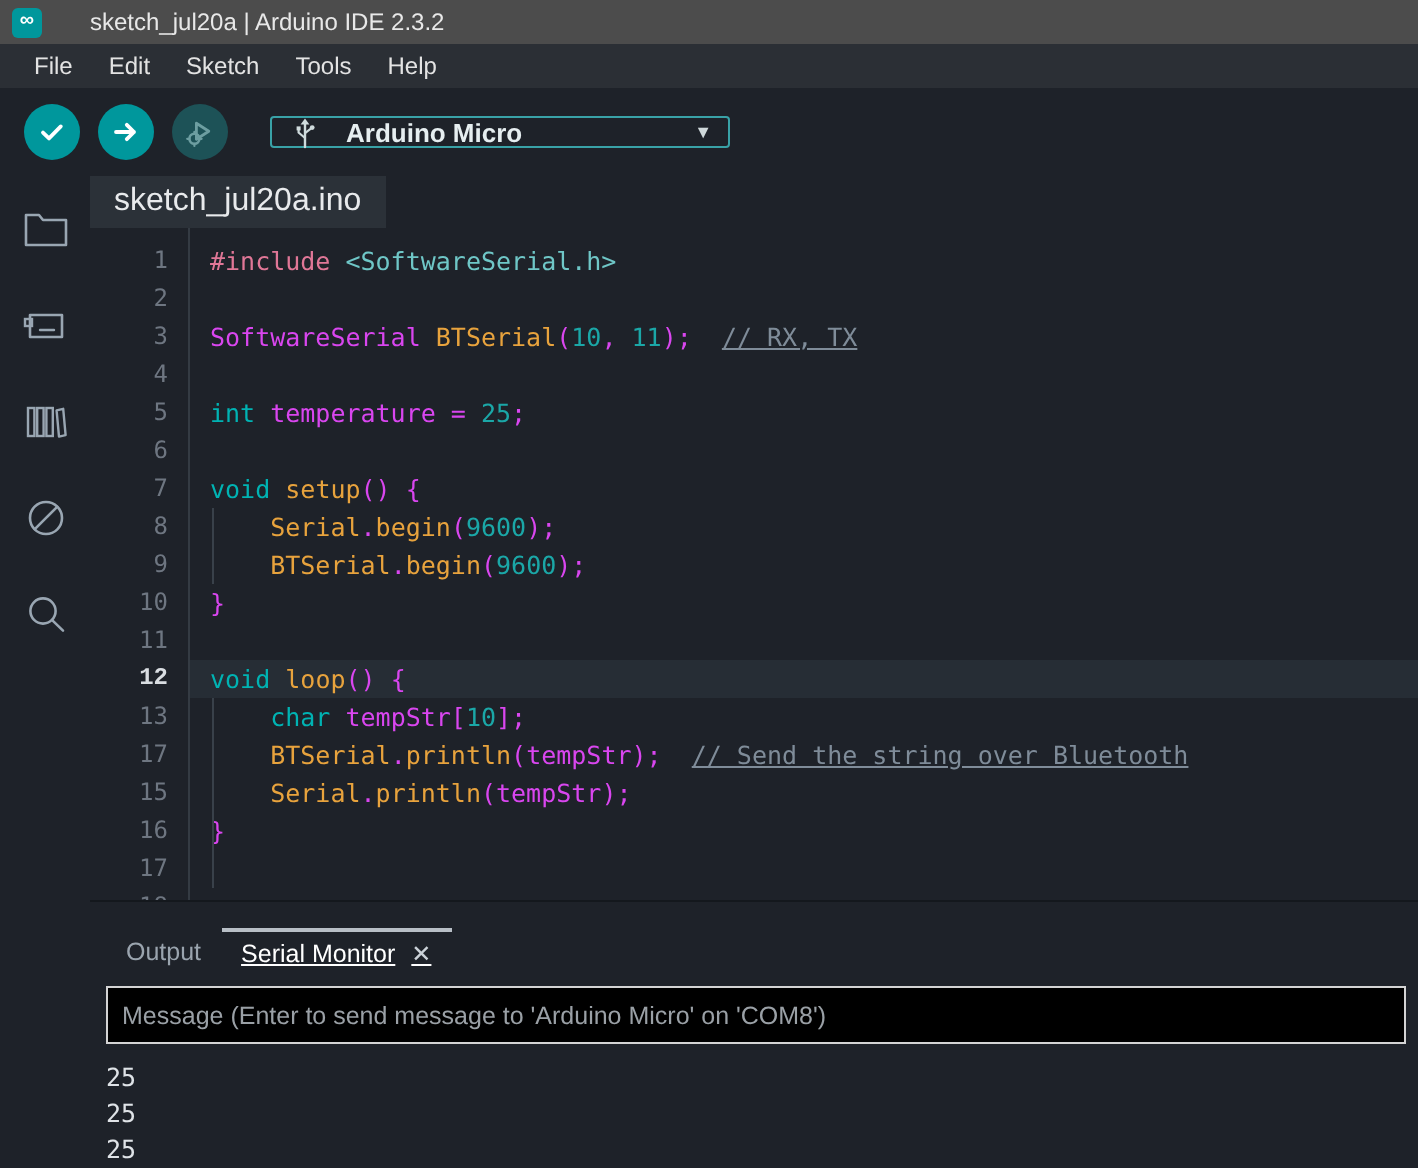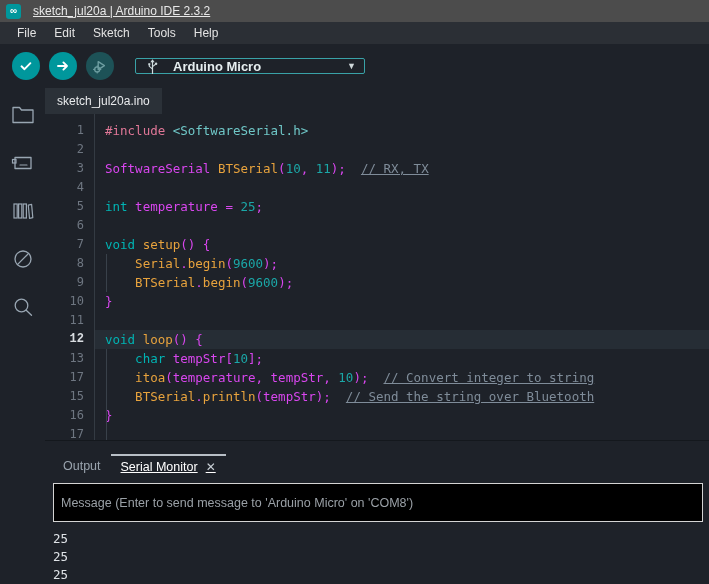--- a/index.html
+++ b/index.html
@@ -16,21 +16,21 @@
     height:22px; background:#4c4c4c; display:flex; align-items:center;
     padding-left:6px; flex:0 0 22px;
   }
   .app-icon{
     width:15px; height:15px; border-radius:3px;
     background:#00979c; position:relative; flex:0 0 15px;
     display:flex; align-items:center; justify-content:center;
   }
   .app-icon .glyph{ color:#ffffff; font-size:10px; line-height:10px; font-weight:bold; }
   .titlebar .title{
-    color:#e8e8e8; font-size:12px; margin-left:12px; white-space:nowrap;text-decoration:underline;
+    color:#e8e8e8; font-size:12px; margin-left:24px; white-space:nowrap;
   }
 
   
   .menubar{
     height:22px; background:#2b2f35; display:flex; align-items:center;
     padding-left:8px; flex:0 0 22px; gap:0px;
   }
   .menubar .mi{
     color:#e3e3e3; font-size:12px; padding:2px 9px; cursor:default; white-space:nowrap;
   }
@@ -75,21 +75,21 @@
   }
   .sbi{ width:30px; height:30px; display:flex; align-items:center; justify-content:center; cursor:pointer; }
   .sbi svg{ display:block; }
 
   
   .maincol{ flex:1 1 auto; display:flex; flex-direction:column; min-width:0; background:#1e2229; }
 
   
   .edtabs{ height:26px; background:#1e2229; display:flex; align-items:stretch; flex:0 0 26px; }
   .edtab{
-    background:#2b3138; color:#e8eaec; font-size:12px;
+    background:#2b3138; color:#e8eaec; font-size:16px;
     display:flex; align-items:center; padding:0 12px; white-space:nowrap; cursor:pointer;
   }
 
   
   .editor{
     flex:1 1 auto; background:#1e2229; position:relative; overflow:hidden;
     display:flex; font-family:"DejaVu Sans Mono", monospace; font-size:12.5px;
   }
   .gutter{
     width:50px; flex:0 0 50px; background:#1e2229; padding-top:7px;
@@ -125,21 +125,21 @@
   .btabs{ height:26px; display:flex; align-items:center; flex:0 0 26px; padding-left:8px;margin-top:12px; }
   .btab{
     font-size:12.5px; padding:0 10px; height:25px; display:flex; align-items:center;
     color:#9aa4ae; cursor:pointer; white-space:nowrap;
   }
   .btab.active{ color:#ffffff; border-top:2px solid #b8bfc6; background:#1e2229;text-decoration:underline; }
   .btab .xc{ margin-left:8px; color:#cbd2d8; font-size:12px; }
 
   .msgwrap{ padding:4px 6px 4px 8px; flex:0 0 auto; }
   .msgbox{
-    height:39px; background:#000000; border:1px solid #d4d4d4;
+    height:29px; background:#000000; border:1px solid #d4d4d4;
     display:flex; align-items:center; padding:0 7px;
   }
   .msgbox .ph{ color:#9aa0a6; font-size:12.5px; white-space:nowrap; }
 
   .serialout{
     flex:1 1 auto; background:#1e2229; padding:4px 0 0 8px; overflow:hidden;
     font-family:"DejaVu Sans Mono", monospace;
   }
   .serialout .sl{ color:#dfe3e7; font-size:12.5px; line-height:18px; white-space:pre; }
 </style>
@@ -270,22 +270,22 @@
             <div class="cl">&nbsp;</div>
             <div class="cl"><span class="t-type">int</span><span class="t-plain"> temperature = </span><span class="t-num">25</span><span class="t-plain">;</span></div>
             <div class="cl">&nbsp;</div>
             <div class="cl"><span class="t-type">void</span><span class="t-plain"> </span><span class="t-fn">setup</span><span class="t-plain">() {</span></div>
             <div class="cl"><span class="t-plain">    </span><span class="t-fn">Serial</span><span class="t-plain">.</span><span class="t-fn">begin</span><span class="t-plain">(</span><span class="t-num">9600</span><span class="t-plain">);</span></div>
             <div class="cl"><span class="t-plain">    </span><span class="t-fn">BTSerial</span><span class="t-plain">.</span><span class="t-fn">begin</span><span class="t-plain">(</span><span class="t-num">9600</span><span class="t-plain">);</span></div>
             <div class="cl"><span class="t-plain">}</span></div>
             <div class="cl">&nbsp;</div>
             <div class="cl cur"><span class="t-type">void</span><span class="t-plain"> </span><span class="t-fn">loop</span><span class="t-plain">() {</span></div>
             <div class="cl"><span class="t-plain">    </span><span class="t-type">char</span><span class="t-plain"> tempStr[</span><span class="t-num">10</span><span class="t-plain">];</span></div>
-            <div class="cl"><span class="t-plain">    </span><span class="t-fn">itoa</span><span class="t-plain">(temperature, tempStr, </span><span class="t-num">10</span><span class="t-plain">);  </span><span class="t-cmt">// Convert integer to string</span></div>
             <div class="cl"><span class="t-plain">    </span><span class="t-fn">BTSerial</span><span class="t-plain">.</span><span class="t-fn">println</span><span class="t-plain">(tempStr);  </span><span class="t-cmt">// Send the string over Bluetooth</span></div>
+            <div class="cl"><span class="t-plain">    </span><span class="t-fn">Serial</span><span class="t-plain">.</span><span class="t-fn">println</span><span class="t-plain">(tempStr);</span></div>
             <div class="cl"><span class="t-plain">}</span></div>
             <div class="indentguide" style="left: 11px; top: 140px; height: 38px; bottom: auto;"></div>
             <div class="indentguide" style="left: 11px; top: 235px; height: 95px; bottom: auto;"></div>
           </div>
       </div>
 
       <div class="bottom">
         <div class="btabs">
           <div class="btab">
             <span>Output</span>

